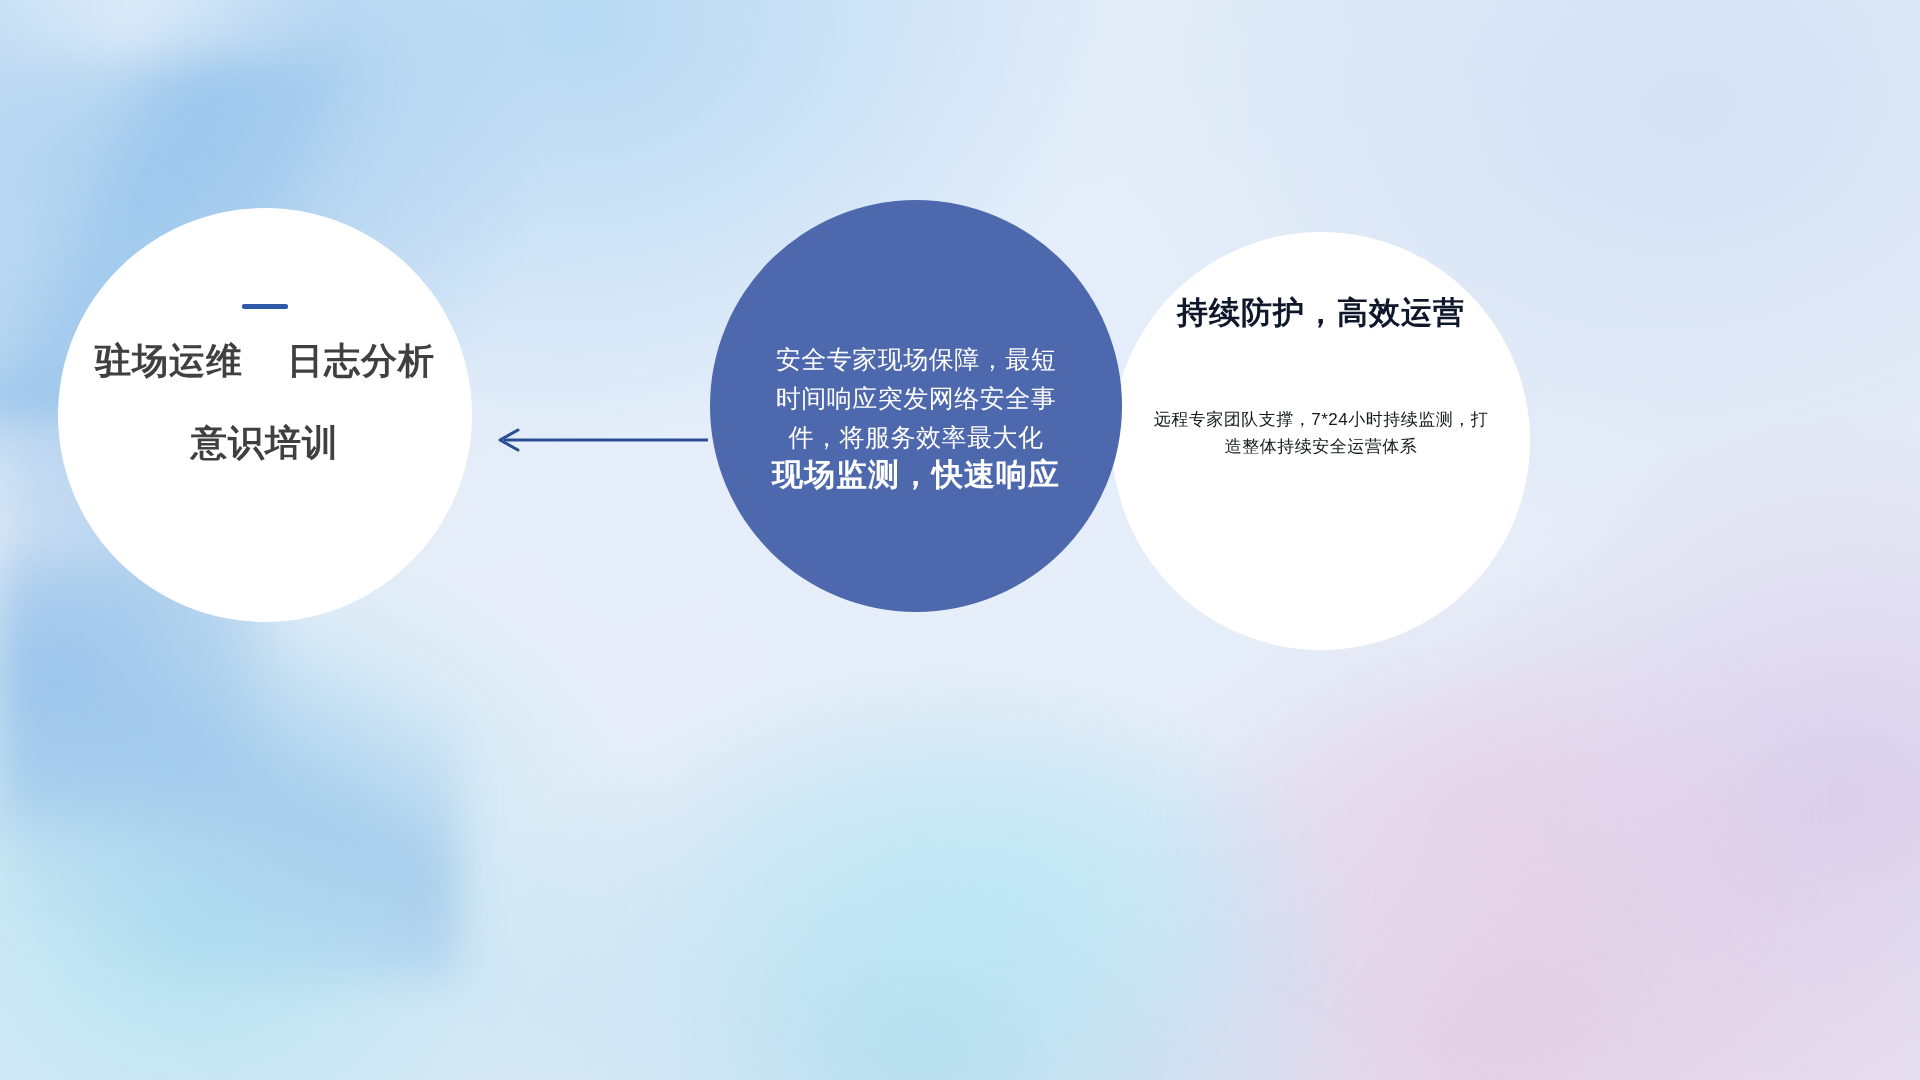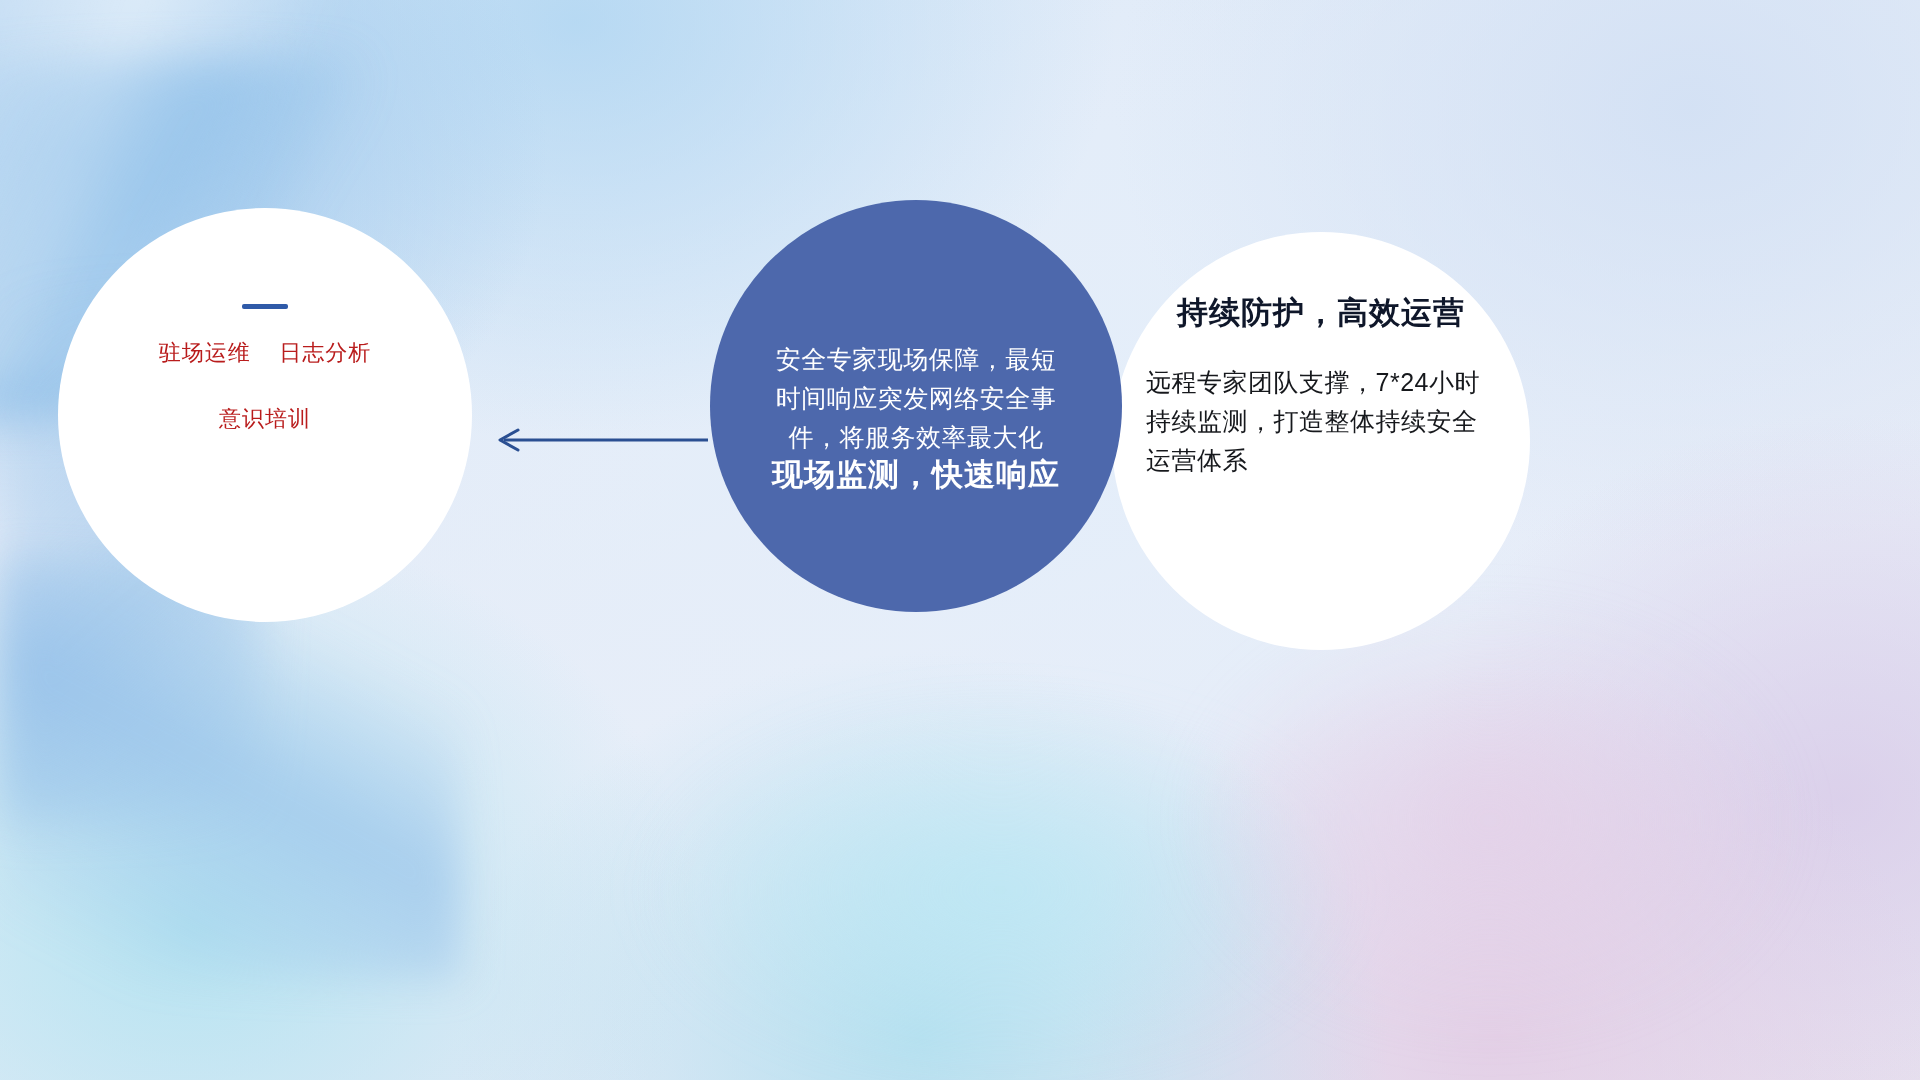--- a/index.html
+++ b/index.html
@@ -57,21 +57,21 @@
   .circle{position:absolute;border-radius:50%;display:flex;flex-direction:column;
           align-items:center;justify-content:flex-start;box-sizing:border-box;}
 
   
   #circle-left{
     left:58px;top:208px;width:414px;height:414px;background:#ffffff;
     padding-top:96px;
   }
   #left-divider{width:46px;height:5px;background:#2f5aa8;border-radius:2px;margin-bottom:32px;}
   .left-line{
-    font-size:22px;font-weight:normal;color:#b91c1c;letter-spacing:1px;
+    font-size:36px;font-weight:bold;color:#404040;letter-spacing:1px;
     margin:0 0 22px 0;white-space:pre;line-height:1.1;
   }
   .left-line.last{margin-top:20px;}
 
   
   #circle-mid{
     left:710px;top:200px;width:412px;height:412px;background:#4d68ac;
     padding-top:88px;z-index:2;
   }
   #mid-title{
@@ -86,22 +86,22 @@
   
   #circle-right{
     left:1112px;top:232px;width:418px;height:418px;background:#ffffff;
     padding-top:62px;z-index:1;
   }
   #right-title{
     font-size:31px;font-weight:bold;color:#0f172a;letter-spacing:1px;
     white-space:nowrap;line-height:1.2;
   }
   #right-body{
-    margin-top:32px;width:350px;color:#16181c;
-    font-size:25px;line-height:1.55;letter-spacing:0.5px;
+    margin-top:76px;width:350px;text-align:center;color:#16181c;
+    font-size:17px;line-height:1.55;letter-spacing:0.5px;
   }
 
   
   #arrow{position:absolute;left:490px;top:418px;width:220px;height:44px;z-index:3;}
 </style>
 </head>
 <body>
 
 <div id="stage">
 

